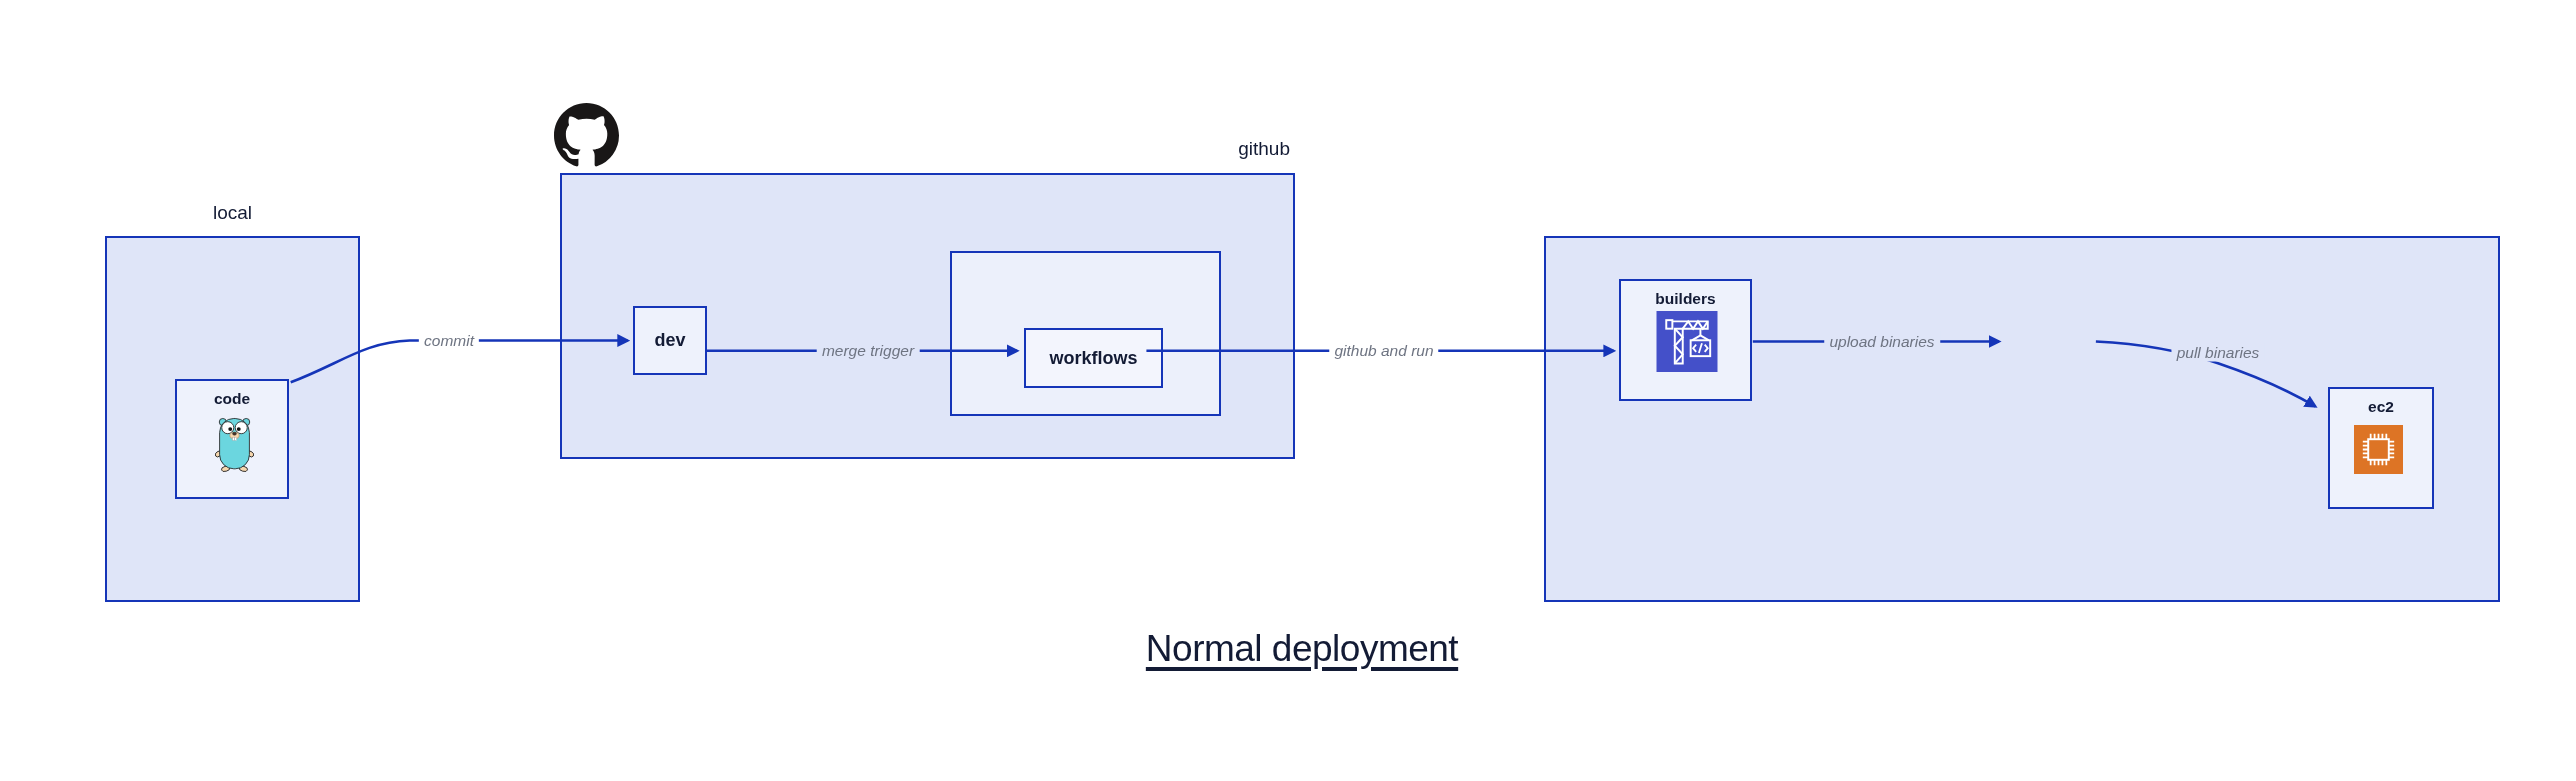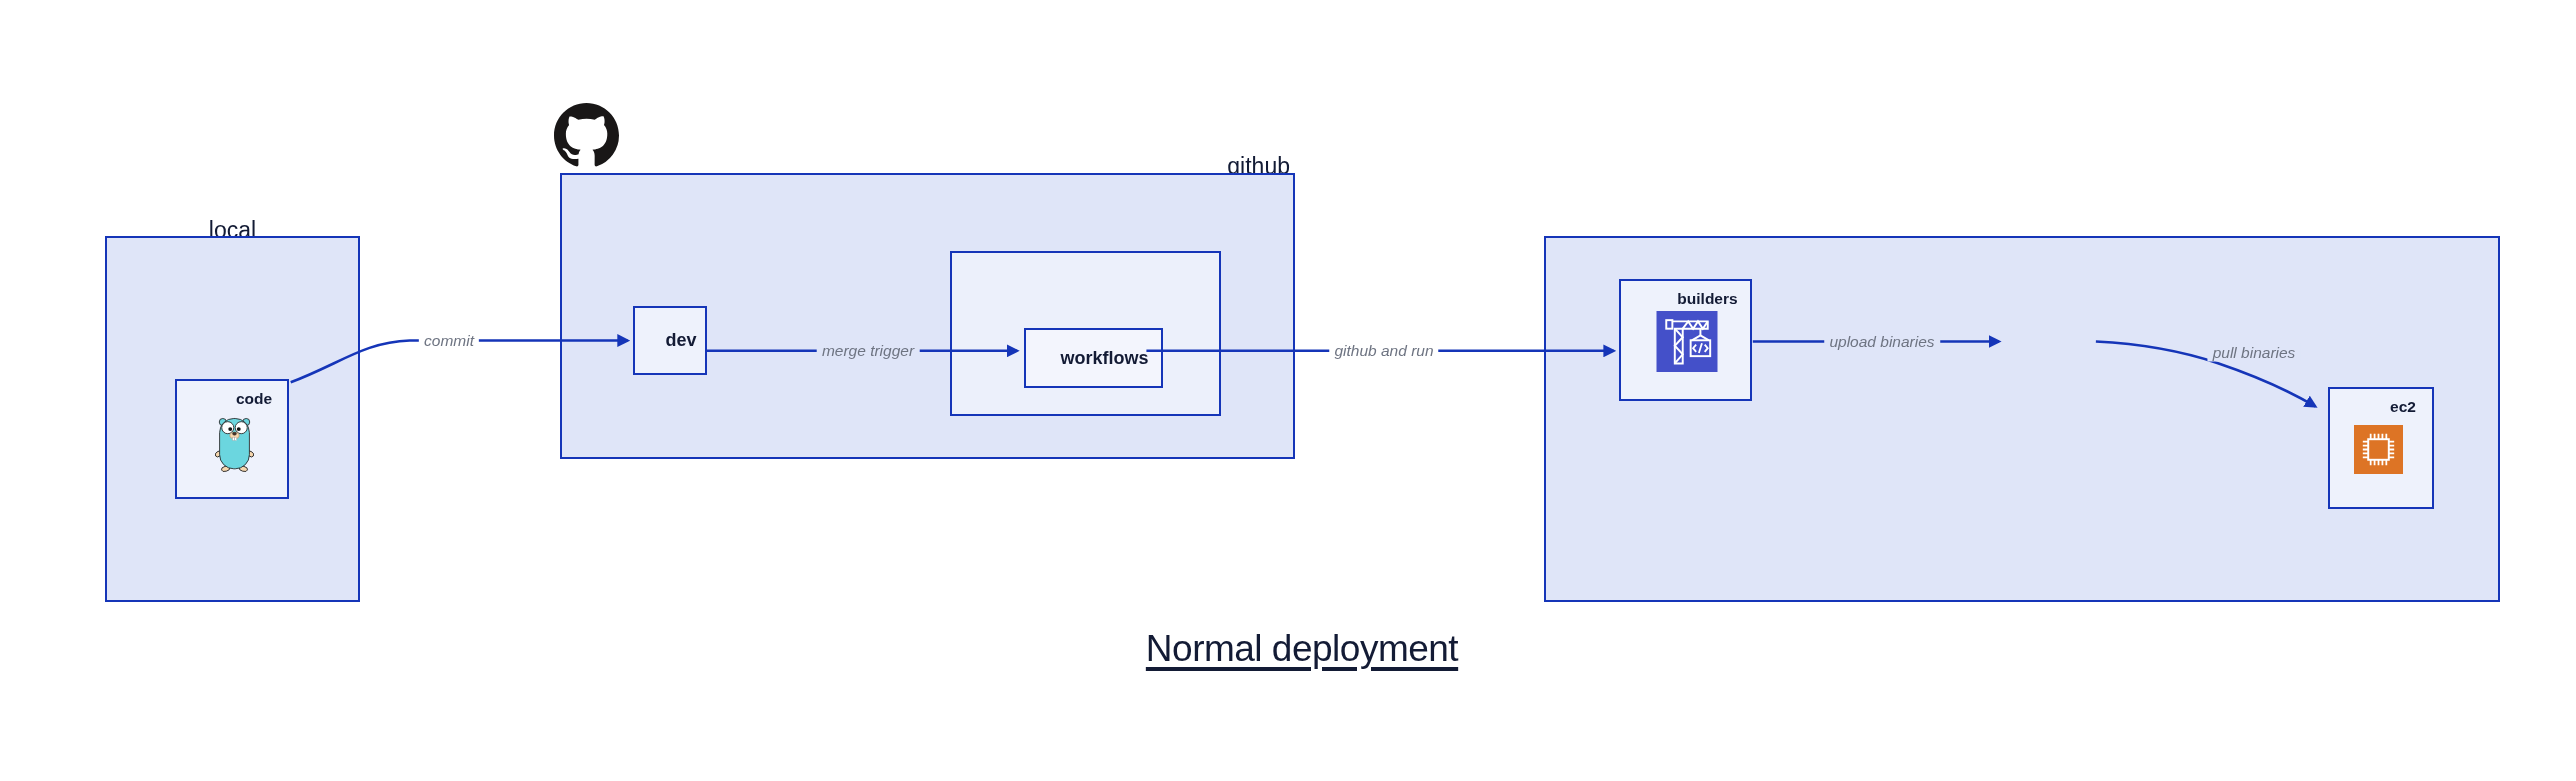--- a/index.html
+++ b/index.html
@@ -23,28 +23,26 @@
     position:absolute;
     background:var(--container-fill);
     border:2.6px solid var(--border-blue);
     box-sizing:border-box;
   }
   .node-box{
     position:absolute;
     background:var(--node-fill);
     border:2.6px solid var(--border-blue);
     box-sizing:border-box;
-    padding-left:22px;
   }
   .container-label{
     position:absolute;
-    font-size:23px;
+    font-size:19px;
     color:var(--ink);
     white-space:nowrap;
-    margin-top:15px;
   }
   .node-label{
     position:absolute;
     width:100%;
     text-align:center;
     font-size:15.5px;
     font-weight:bold;
     color:var(--ink);
     white-space:nowrap;
   }
@@ -180,18 +178,18 @@
       <path d="M 2225 681 L 3132 681" marker-end="url(#arrow)"></path>
       <path d="M 3402 663 L 3880 663" marker-end="url(#arrow)"></path>
       <path d="M 4068 663 C 4150 667 4230 680 4305 705 C 4370 727 4440 757 4494 789" marker-end="url(#arrow)"></path>
     </g>
   </svg>
 
   <div class="edge-label on-white" style="left:449px;top:340px;">commit</div>
   <div class="edge-label on-blue" style="left:868px;top:350px;">merge trigger</div>
   <div class="edge-label on-white" style="left:1384px;top:350px;">github and run</div>
   <div class="edge-label on-blue" style="left:1882px;top:341px;">upload binaries</div>
-  <div class="edge-label on-blue" style="left:2218px;top:352px;margin-left:36px;">pull binaries</div>
+  <div class="edge-label on-blue" style="left:2218px;top:352px;">pull binaries</div>
 
   <div id="title">Normal deployment</div>
 
 </div>
 
 
 </body></html>

